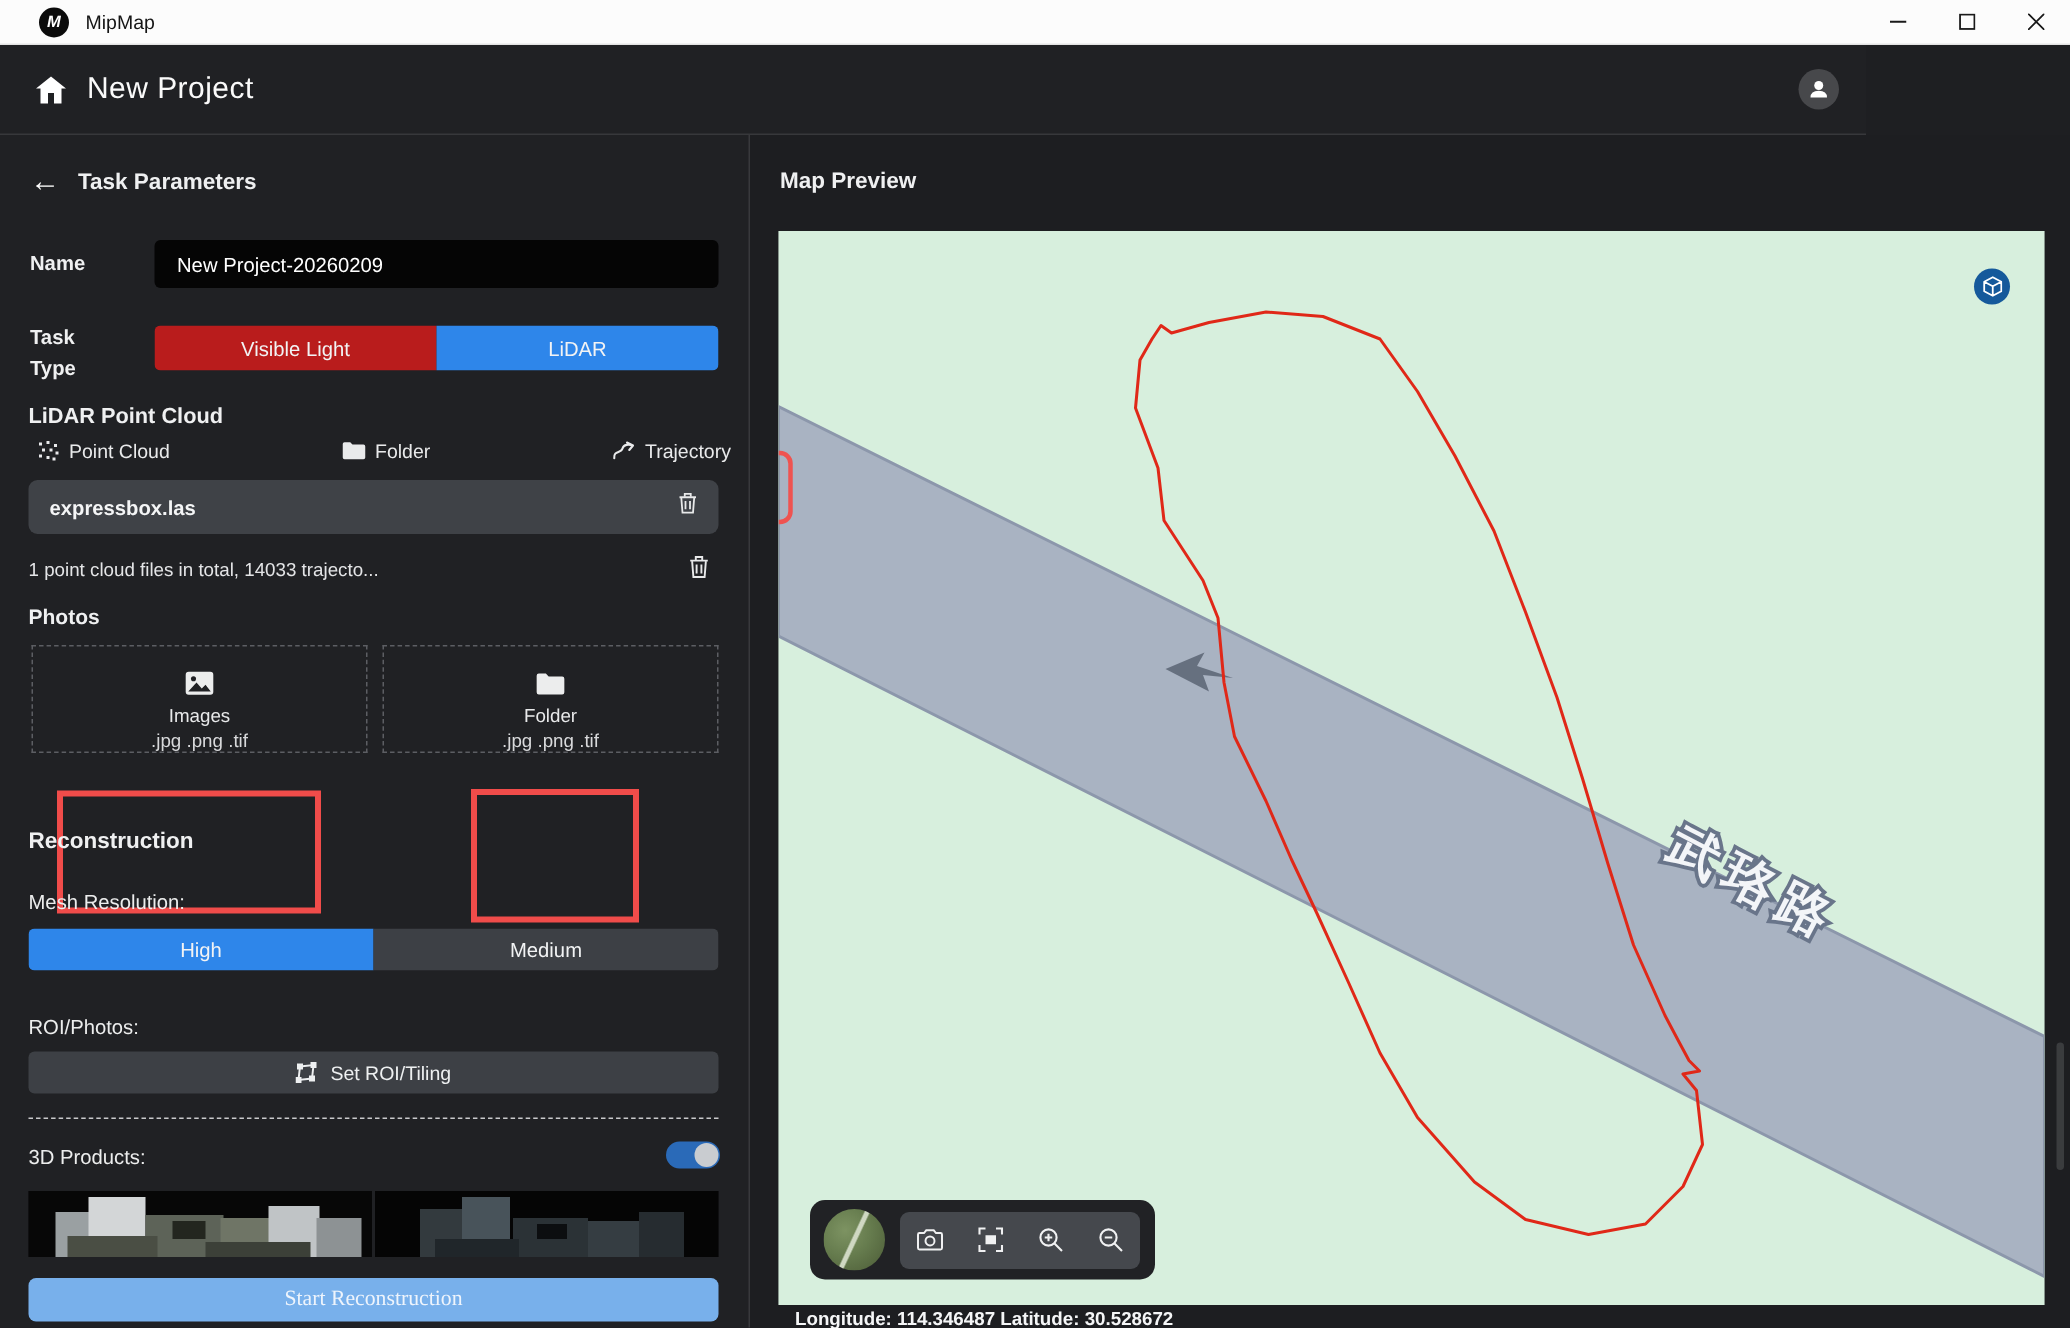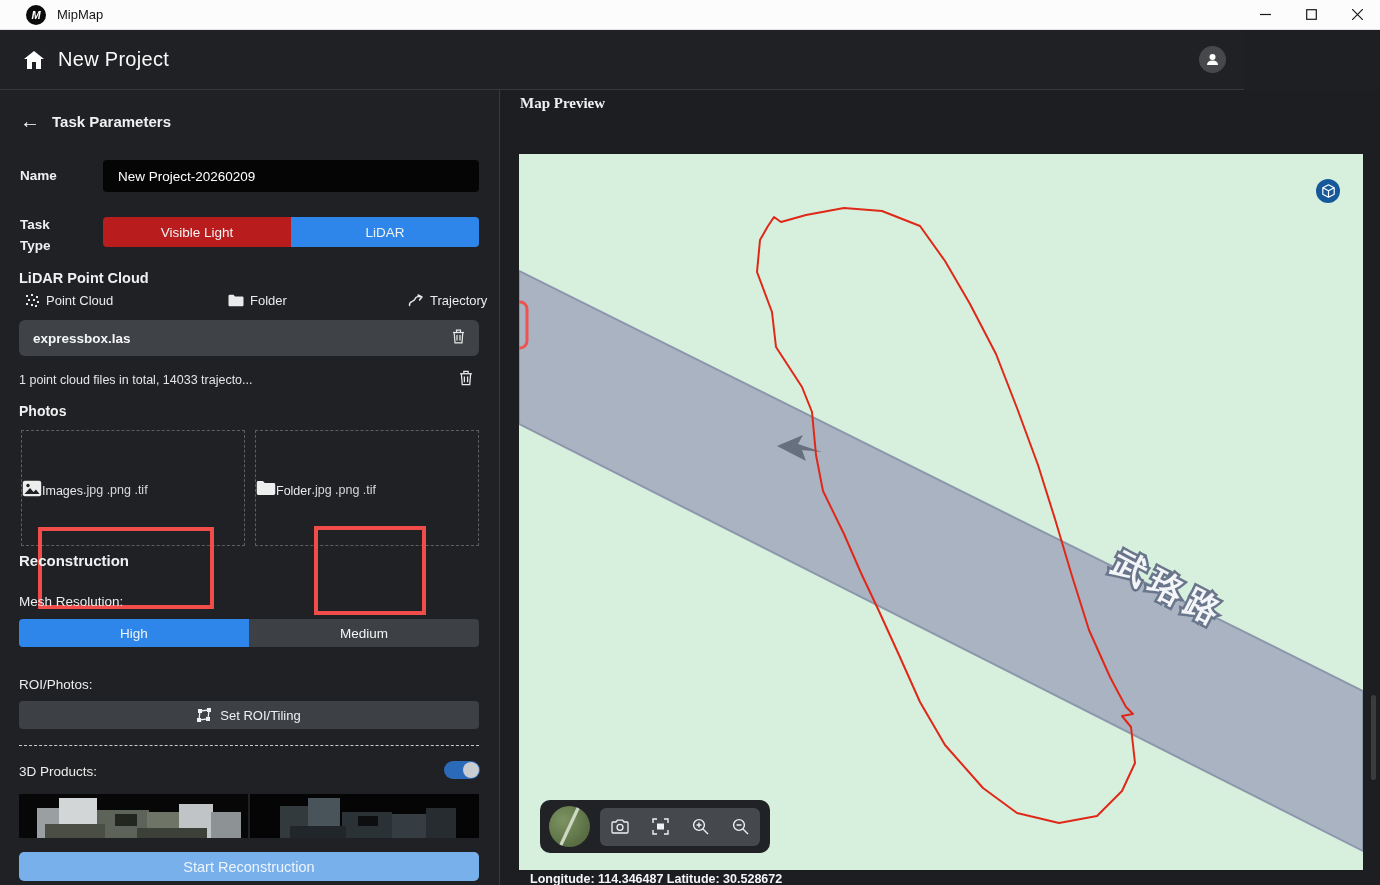--- a/index.html
+++ b/index.html
@@ -41,38 +41,38 @@
   .tabs-row { left:0; top:203px; width:500px; height:18px; }
   .tab { position:absolute; display:flex; align-items:center; gap:6px; color:#e9eaeb; font-size:13px;
     cursor:pointer; }
   .file-chip { left:19px; top:230px; width:460px; height:36px; background:#3f4247; border-radius:6px;
     display:flex; align-items:center; padding:0 14px; }
   .file-name { color:#f4f5f6; font-weight:bold; font-size:13.5px; }
   .chip-trash { margin-left:auto; }
   .summary-row { left:19px; top:281px; width:460px; height:18px; display:flex; align-items:center; }
   .summary-txt { color:#e4e5e7; font-size:12.5px; }
   .summary-trash { margin-left:auto; margin-right:6px; }
-  .upload-box { position:absolute; top:340px; width:224px; height:116px; border:1px dashed #5c5e63;
-    display:flex; flex-direction:row; align-items:center; justify-content:flex-start; cursor:pointer; }
+  .upload-box { position:absolute; top:340px; width:224px; height:72px; border:1px dashed #5c5e63;
+    display:flex; flex-direction:column; align-items:center; justify-content:flex-end; cursor:pointer; }
   .upload-label { color:#e8e9ea; font-size:12.5px; margin-top:6px; }
   .upload-fmt { color:#d8d9db; font-size:12.5px; margin-top:3px; }
   .red-note { position:absolute; border:4px solid #f04c4a; pointer-events:none; }
   .roi-btn { left:19px; top:611px; width:460px; height:28px; background:#3d4045; border-radius:4px;
     display:flex; align-items:center; justify-content:center; gap:8px; color:#eef0f1; font-size:13px;
     cursor:pointer; }
   .dash-div { left:19px; top:655px; width:460px; border-top:1.5px dashed #c9cacc; }
   .toggle { left:444px; top:671px; width:36px; height:18px; background:#2a6ab8; border-radius:9px;
     cursor:pointer; }
   .toggle .knob { position:absolute; right:1px; top:1px; width:16px; height:16px; border-radius:50%;
     background:#c9ccd0; }
   .thumb { position:absolute; top:704px; width:229px; height:44px; background:#060606; overflow:hidden; }
   .start-btn { left:19px; top:762px; width:460px; height:29px; background:#78b0eb; border:none;
     border-radius:5px; color:#eef4fc; font-size:14.5px; cursor:pointer;
-    font-family:Liberation Sans, sans-serif; }
-  .map-title { left:20px; top:5px; font-size:15px;font-family:Liberation Serif, serif; }
+    font-family:Liberation Serif, serif; }
+  .map-title { left:20px; top:22px; font-size:15px; }
   .map { left:19px; top:64px; width:844px; height:716px; background:#d7efdd; overflow:hidden;
     cursor:grab; }
   .map svg.base { position:absolute; left:0; top:0; }
   .cube-btn { position:absolute; left:797px; top:25px; width:24px; height:24px; border-radius:50%;
     background:#15599b; display:flex; align-items:center; justify-content:center; cursor:pointer; }
   .map-toolbar { position:absolute; left:21px; top:646px; width:230px; height:53px; background:#212225;
     border-radius:10px; display:flex; align-items:center; }
   .layer-thumb { width:41px; height:41px; border-radius:50%; margin-left:9px; cursor:pointer;
     background:
       linear-gradient(115deg, transparent 46%, #cfd8c2 48%, #cfd8c2 52%, transparent 54%),

